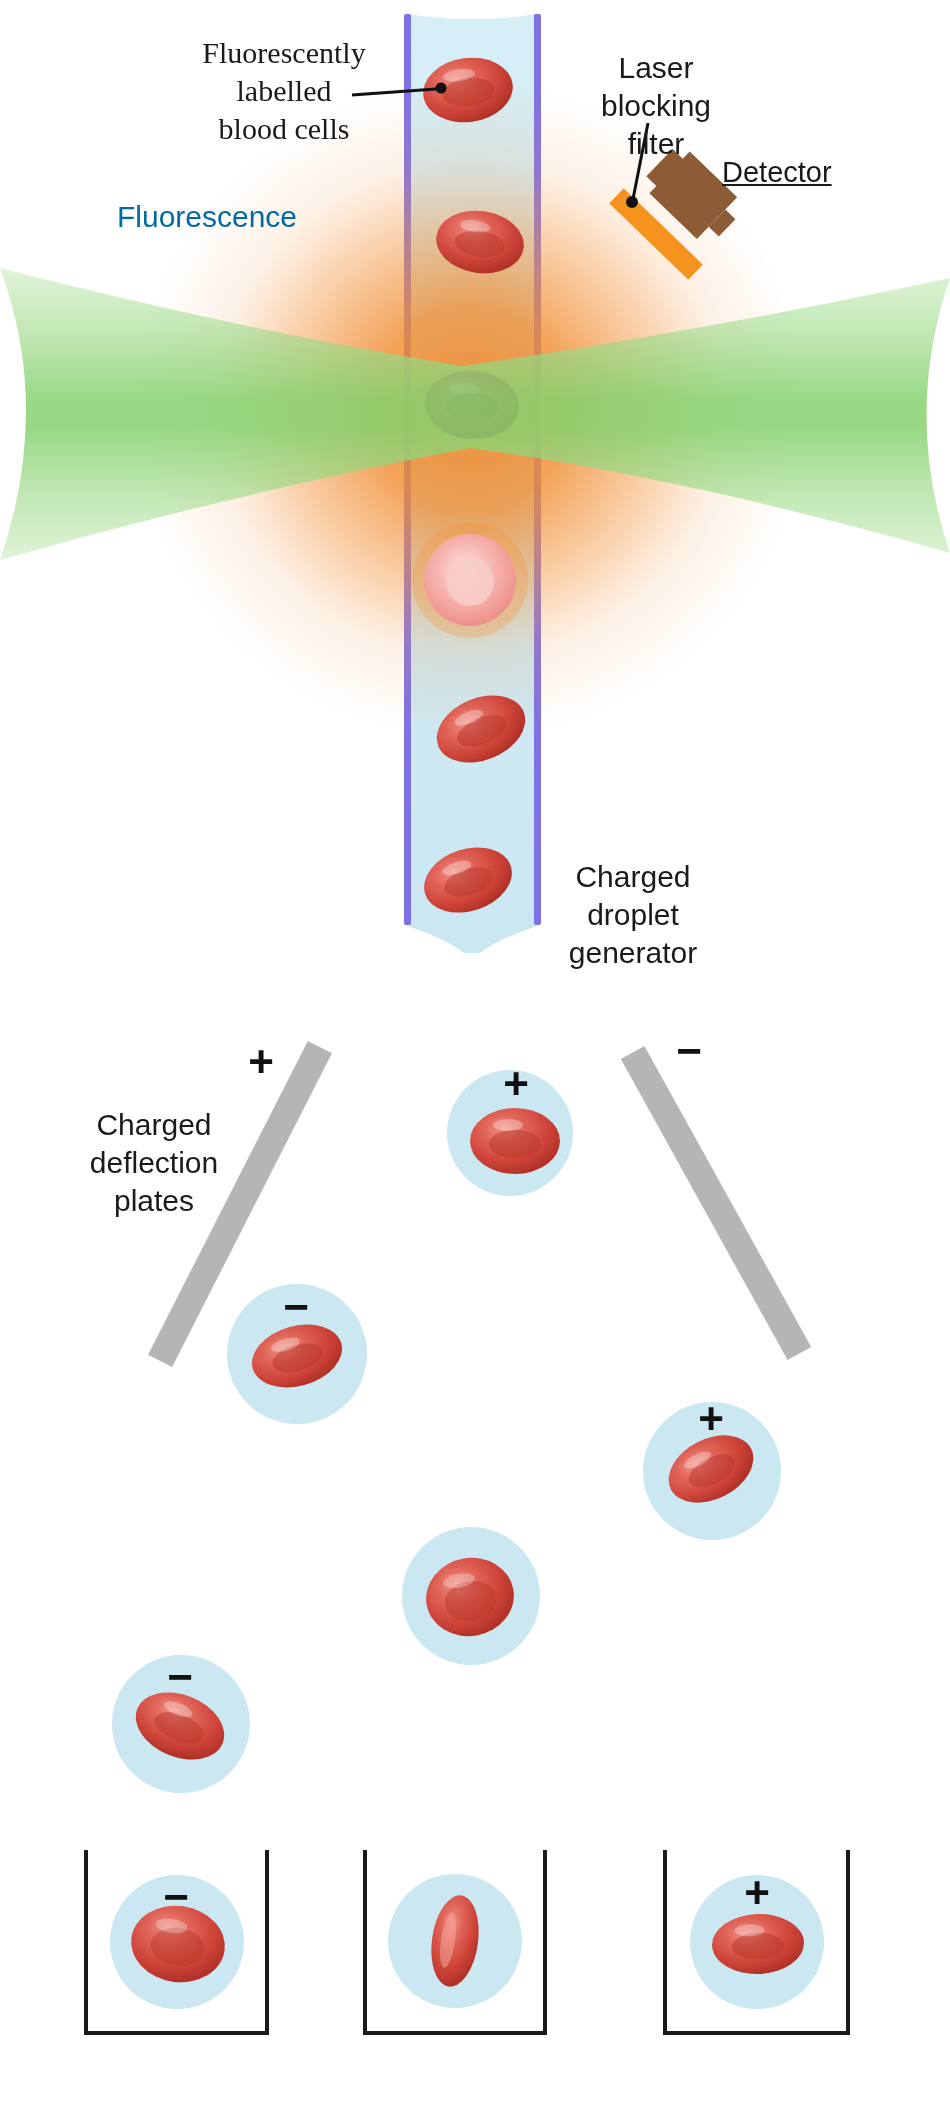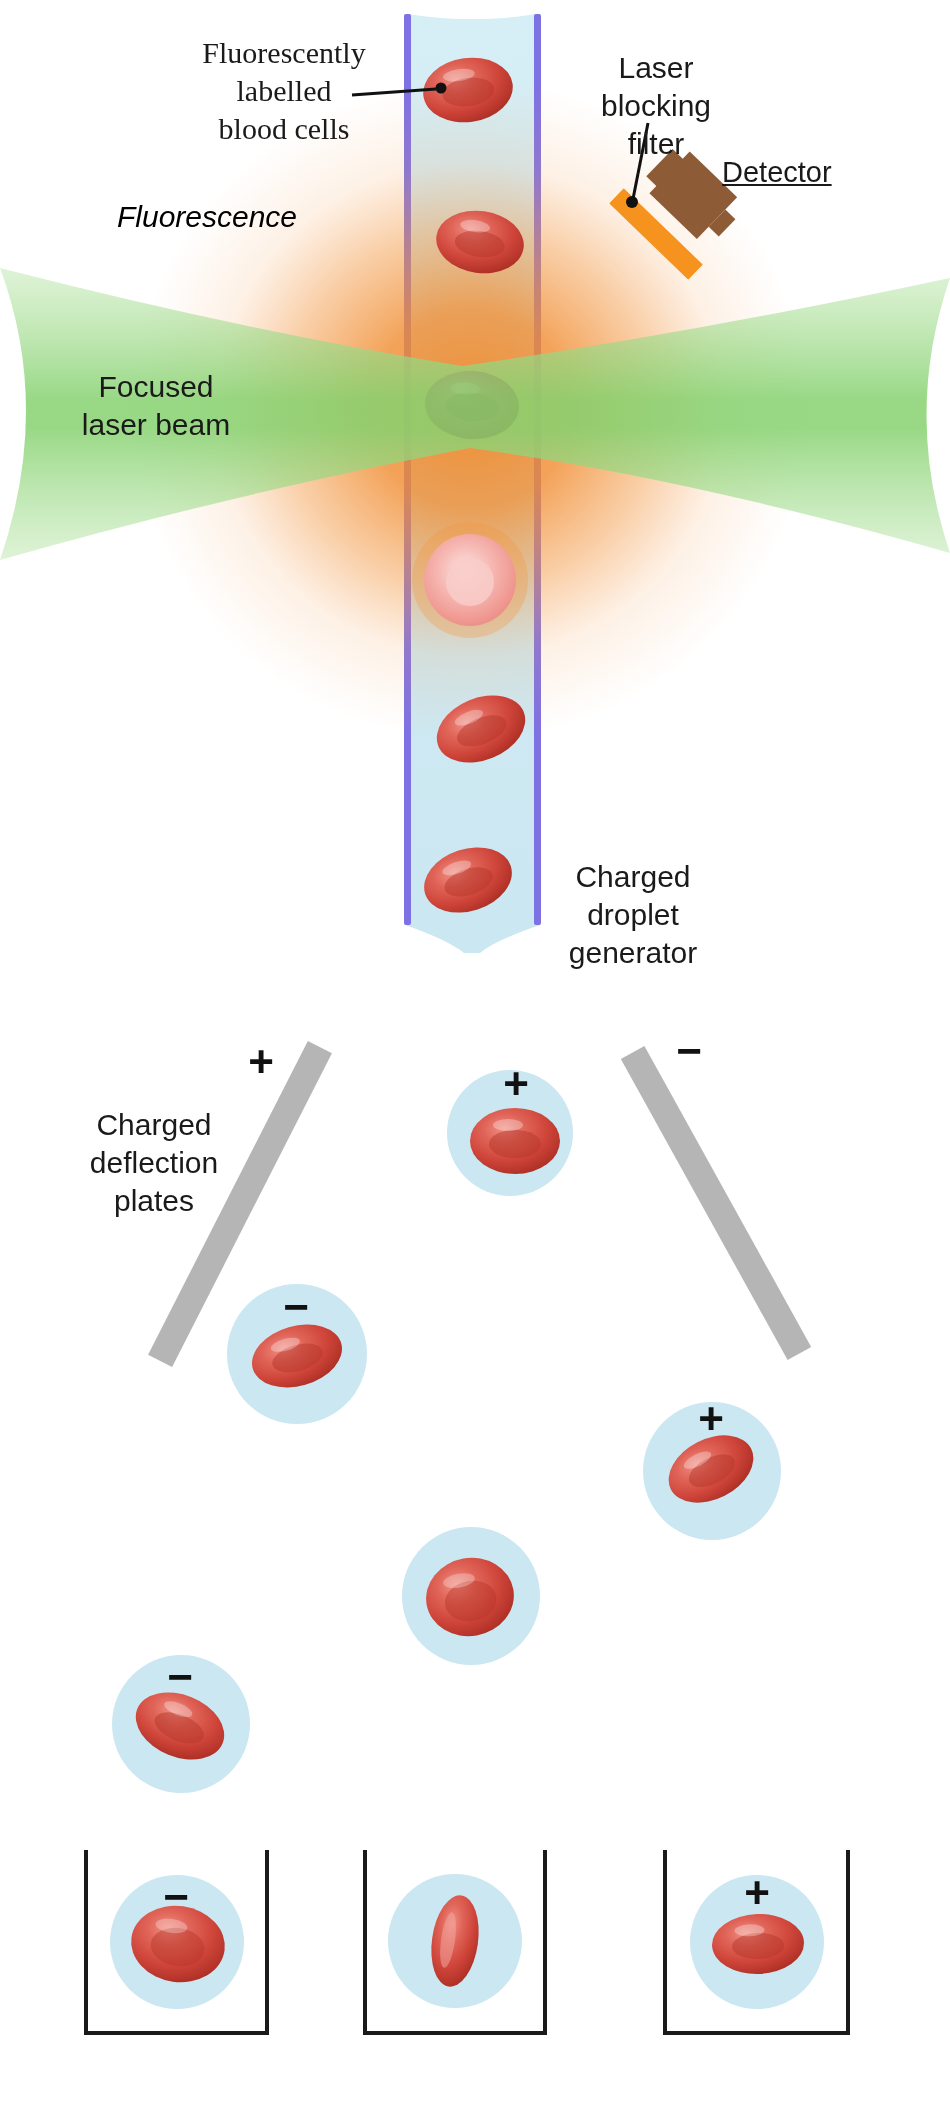--- a/index.html
+++ b/index.html
@@ -6,21 +6,21 @@
   .stage{
     position:relative;width:950px;height:2120px;background:#ffffff;
     font-family:"Liberation Sans", sans-serif;overflow:hidden;
   }
   .stage svg{position:absolute;left:0;top:0;}
   .lbl{
     position:absolute;color:#1a1a1a;font-size:30px;line-height:38px;
     text-align:center;white-space:pre-line;z-index:10;
   }
   .lbl-left{text-align:left;}
-  .lbl-fluorescence{color:#000000;font-style:italic;}
+  .lbl-fluorescence{color:#0369a1;}
   .lbl-small{font-size:29px;line-height:34px;}
   .sign{
     position:absolute;color:#111111;font-size:44px;font-weight:700;line-height:1;
     transform:translate(-50%,-50%);z-index:11;
   }
 </style>
 </head>
 <body>
 
 <div class="stage">
@@ -202,22 +202,20 @@
 </svg>
 
 <div class="lbl" style="left:134px;top:34px;width:300px;font-family:Liberation Serif, serif;">Fluorescently
 labelled
 blood cells</div>
 <div class="lbl lbl-fluorescence" style="left:87px;top:198px;width:240px;">Fluorescence</div>
 <div class="lbl" style="left:536px;top:10px;width:240px;margin-top:39px;">Laser
 blocking
 filter</div>
 <div class="lbl lbl-left lbl-small" style="left:722px;top:155px;width:150px;text-decoration:underline;">Detector</div>
-<div class="lbl" style="left:26px;top:368px;width:260px;">Focused
-laser beam</div>
 <div class="lbl" style="left:523px;top:858px;width:220px;">Charged
 droplet
 generator</div>
 <div class="lbl" style="left:44px;top:1106px;width:220px;">Charged
 deflection
 plates</div>
 
 <div class="sign" style="left:261px;top:1062px;">+</div>
 <div class="sign" style="left:689px;top:1051px;">−</div>
 <div class="sign" style="left:516px;top:1084px;">+</div>

